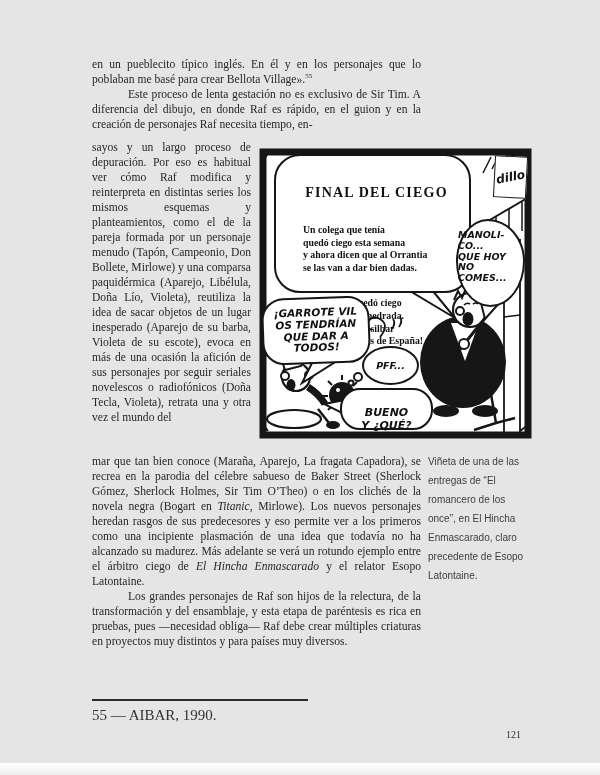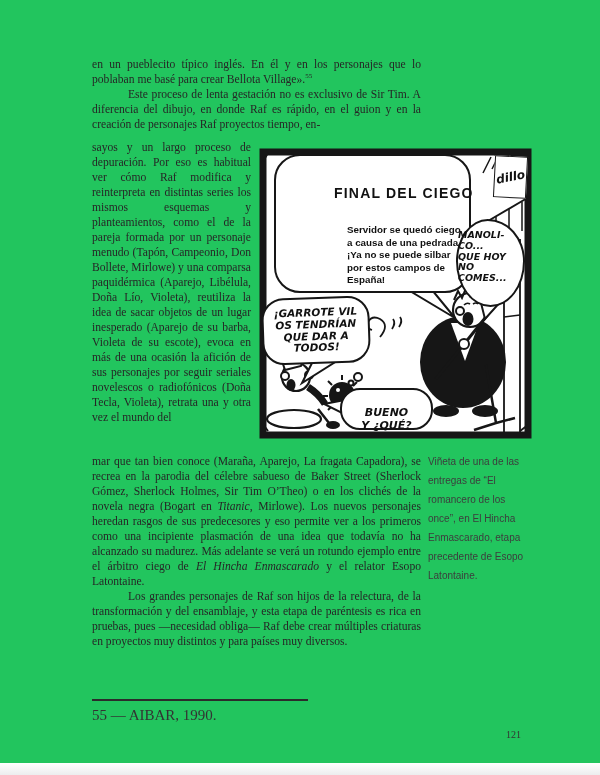--- a/index.html
+++ b/index.html
@@ -1,17 +1,17 @@
 <!DOCTYPE html>
 <html lang="es"><head>
 <meta charset="utf-8">
 <style>
   html,body{margin:0;padding:0;background:#ffffff;}
   .page{
-    position:relative;width:600px;height:775px;background:#22c55e;
+    position:relative;width:600px;height:775px;background:#e5e5e5;
     font-family:"Liberation Serif", serif;color:#262626;overflow:hidden;
   }
   .tblock{position:absolute;text-align:justify;font-size:11.6px;line-height:15px;color:#262626;}
   .tblock p{margin:0;padding:0;}
   .indent{text-indent:36px;}
   sup{vertical-align:super;font-size:7px;line-height:0;}
   i{font-style:italic;}
 
   .block-top{left:92px;top:57px;width:329px;}
   .block-left{left:92px;top:140px;width:159px;}
@@ -19,21 +19,21 @@
 
   
   .comic{position:absolute;left:258px;top:147px;width:275px;height:293px;}
   .comic svg{position:absolute;left:0;top:0;z-index:0;}
   .balloon{
     position:absolute;z-index:2;background:#fff;border:2px solid #161616;
     font-family:"DejaVu Sans", sans-serif;font-weight:700;font-style:italic;
     color:#111;box-sizing:border-box;white-space:pre-line;
   }
   .b-main{left:16px;top:7px;width:197px;height:139px;border-radius:26px;border-width:2.5px;
-          font-style:normal;font-family:Liberation Sans, sans-serif;padding-left:44px;}
+          font-style:normal;font-family:Liberation Serif, serif;}
   .c-title{font-weight:700;font-size:14px;line-height:16px;letter-spacing:1.2px;text-align:center;
            margin:11px 6px 0 14px;white-space:nowrap;}
   .c-verse{font-weight:700;font-size:9.8px;line-height:12.6px;margin:5px 4px 0 27px;white-space:pre-line;}
   .b-sign{left:236px;top:9px;width:33px;height:42px;border-width:1.5px;transform:rotate(3deg);
           display:flex;align-items:center;justify-content:center;font-size:12px;}
   .b-sign span{display:block;transform:rotate(-14deg);}
   .b-manolico{left:198px;top:72px;width:69px;height:88px;border-radius:46% 54% 50% 50%/48% 48% 52% 52%;
               font-size:9.5px;line-height:10.8px;text-align:left;padding-top:9px;}
   .b-garrote{left:4px;top:150px;width:108px;height:67px;border-radius:22px;transform:rotate(-2deg);
              font-size:10.5px;line-height:11.8px;text-align:center;padding-top:8px;}
@@ -51,21 +51,21 @@
   .bottom-edge{position:absolute;left:0;right:0;bottom:0;height:12px;
                background:linear-gradient(#ffffff,#ecedee);}
 </style>
 </head>
 <body>
 
 <div class="page">
 
   <div class="tblock block-top">
     <p class="para"><span>en un pueblecito típico inglés. En él y en los personajes que lo poblaban me basé para crear Bellota Village».</span><sup>55</sup></p>
-    <p class="para indent">Este proceso de lenta gestación no es exclusivo de Sir Tim. A diferencia del dibujo, en donde Raf es rápido, en el guion y en la creación de personajes Raf proyectos tiempo, en-</p>
+    <p class="para indent">Este proceso de lenta gestación no es exclusivo de Sir Tim. A diferencia del dibujo, en donde Raf es rápido, en el guion y en la creación de personajes Raf necesita tiempo, en-</p>
   </div>
 
   <div class="tblock block-left">sayos y un largo proceso de depuración. Por eso es habitual ver cómo Raf modifica y reinterpreta en distintas series los mismos esquemas y planteamientos, como el de la pareja formada por un personaje menudo (Tapón, Campeonio, Don Bollete, Mirlowe) y una comparsa paquidérmica (Aparejo, Libélula, Doña Lío, Violeta), reutiliza la idea de sacar objetos de un lugar inesperado (Aparejo de su barba, Violeta de su escote), evoca en más de una ocasión la afición de sus personajes por seguir seriales novelescos o radiofónicos (Doña Tecla, Violeta), retrata una y otra vez el mundo del</div>
 
   <div class="tblock block-bottom">
     <p class="para"><span>mar que tan bien conoce (Maraña, Aparejo, La fragata Capadora), se recrea en la parodia del célebre sabueso de Baker Street (Sherlock Gómez, Sherlock Holmes, Sir Tim O’Theo) o en los clichés de la novela negra (Bogart en </span><i>Titanic</i><span>, Mirlowe). Los nuevos personajes heredan rasgos de sus predecesores y eso permite ver a los primeros como una incipiente plasmación de una idea que todavía no ha alcanzado su madurez. Más adelante se verá un rotundo ejemplo entre el árbitro ciego de </span><i>El Hincha Enmascarado</i><span> y el relator Esopo Latontaine.</span></p>
     <p class="para indent">Los grandes personajes de Raf son hijos de la relectura, de la transformación y del ensamblaje, y esta etapa de paréntesis es rica en pruebas, pues —necesidad obliga— Raf debe crear múltiples criaturas en proyectos muy distintos y para países muy diversos.</p>
   </div>
 
   <div class="comic">
@@ -131,38 +131,43 @@
         <path d="M222,152 L245,152 L227,172 Z"></path>
         <path d="M56,212 L82,212 L44,236 Z"></path>
         <path d="M92,252 L92,270 L66,257 Z"></path>
         <circle cx="100" cy="230" r="4"></circle>
         <circle cx="93" cy="236" r="2.5"></circle>
       </g>
     </svg>
 
     <div class="balloon b-main">
       <div class="c-title">FINAL DEL CIEGO</div>
+      <div class="c-verse">Un colega que tenía
+quedó ciego esta semana
+y ahora dicen que al Orrantia
+se las van a dar bien dadas.</div>
       <div class="c-verse">Servidor se quedó ciego
 a causa de una pedrada.
 ¡Ya no se puede silbar
 por estos campos de España!</div>
     </div>
     <div class="balloon b-sign"><span>dillo</span></div>
     <div class="balloon b-manolico">MANOLI-
 CO...
 QUE HOY
 NO
 COMES...</div>
     <div class="balloon b-garrote">¡GARROTE VIL
 OS TENDRÍAN
 QUE DAR A
 TODOS!</div>
+    <div class="balloon b-pff">PFF...</div>
     <div class="balloon b-bueno">BUENO
 Y ¿QUÉ?</div>
   </div>
 
-  <div class="caption">Viñeta de una de las entregas de “El romancero de los once”, en El Hincha Enmascarado, etapa precedente de Esopo Latontaine.</div>
+  <div class="caption">Viñeta de una de las entregas de “El romancero de los once”, en El Hincha Enmascarado, claro precedente de Esopo Latontaine.</div>
 
   <div class="footnote-rule"></div>
   <div class="footnote">55 — AIBAR, 1990.</div>
   <div class="page-number">121</div>
   <div class="bottom-edge"></div>
 </div>
 
 </body></html>

